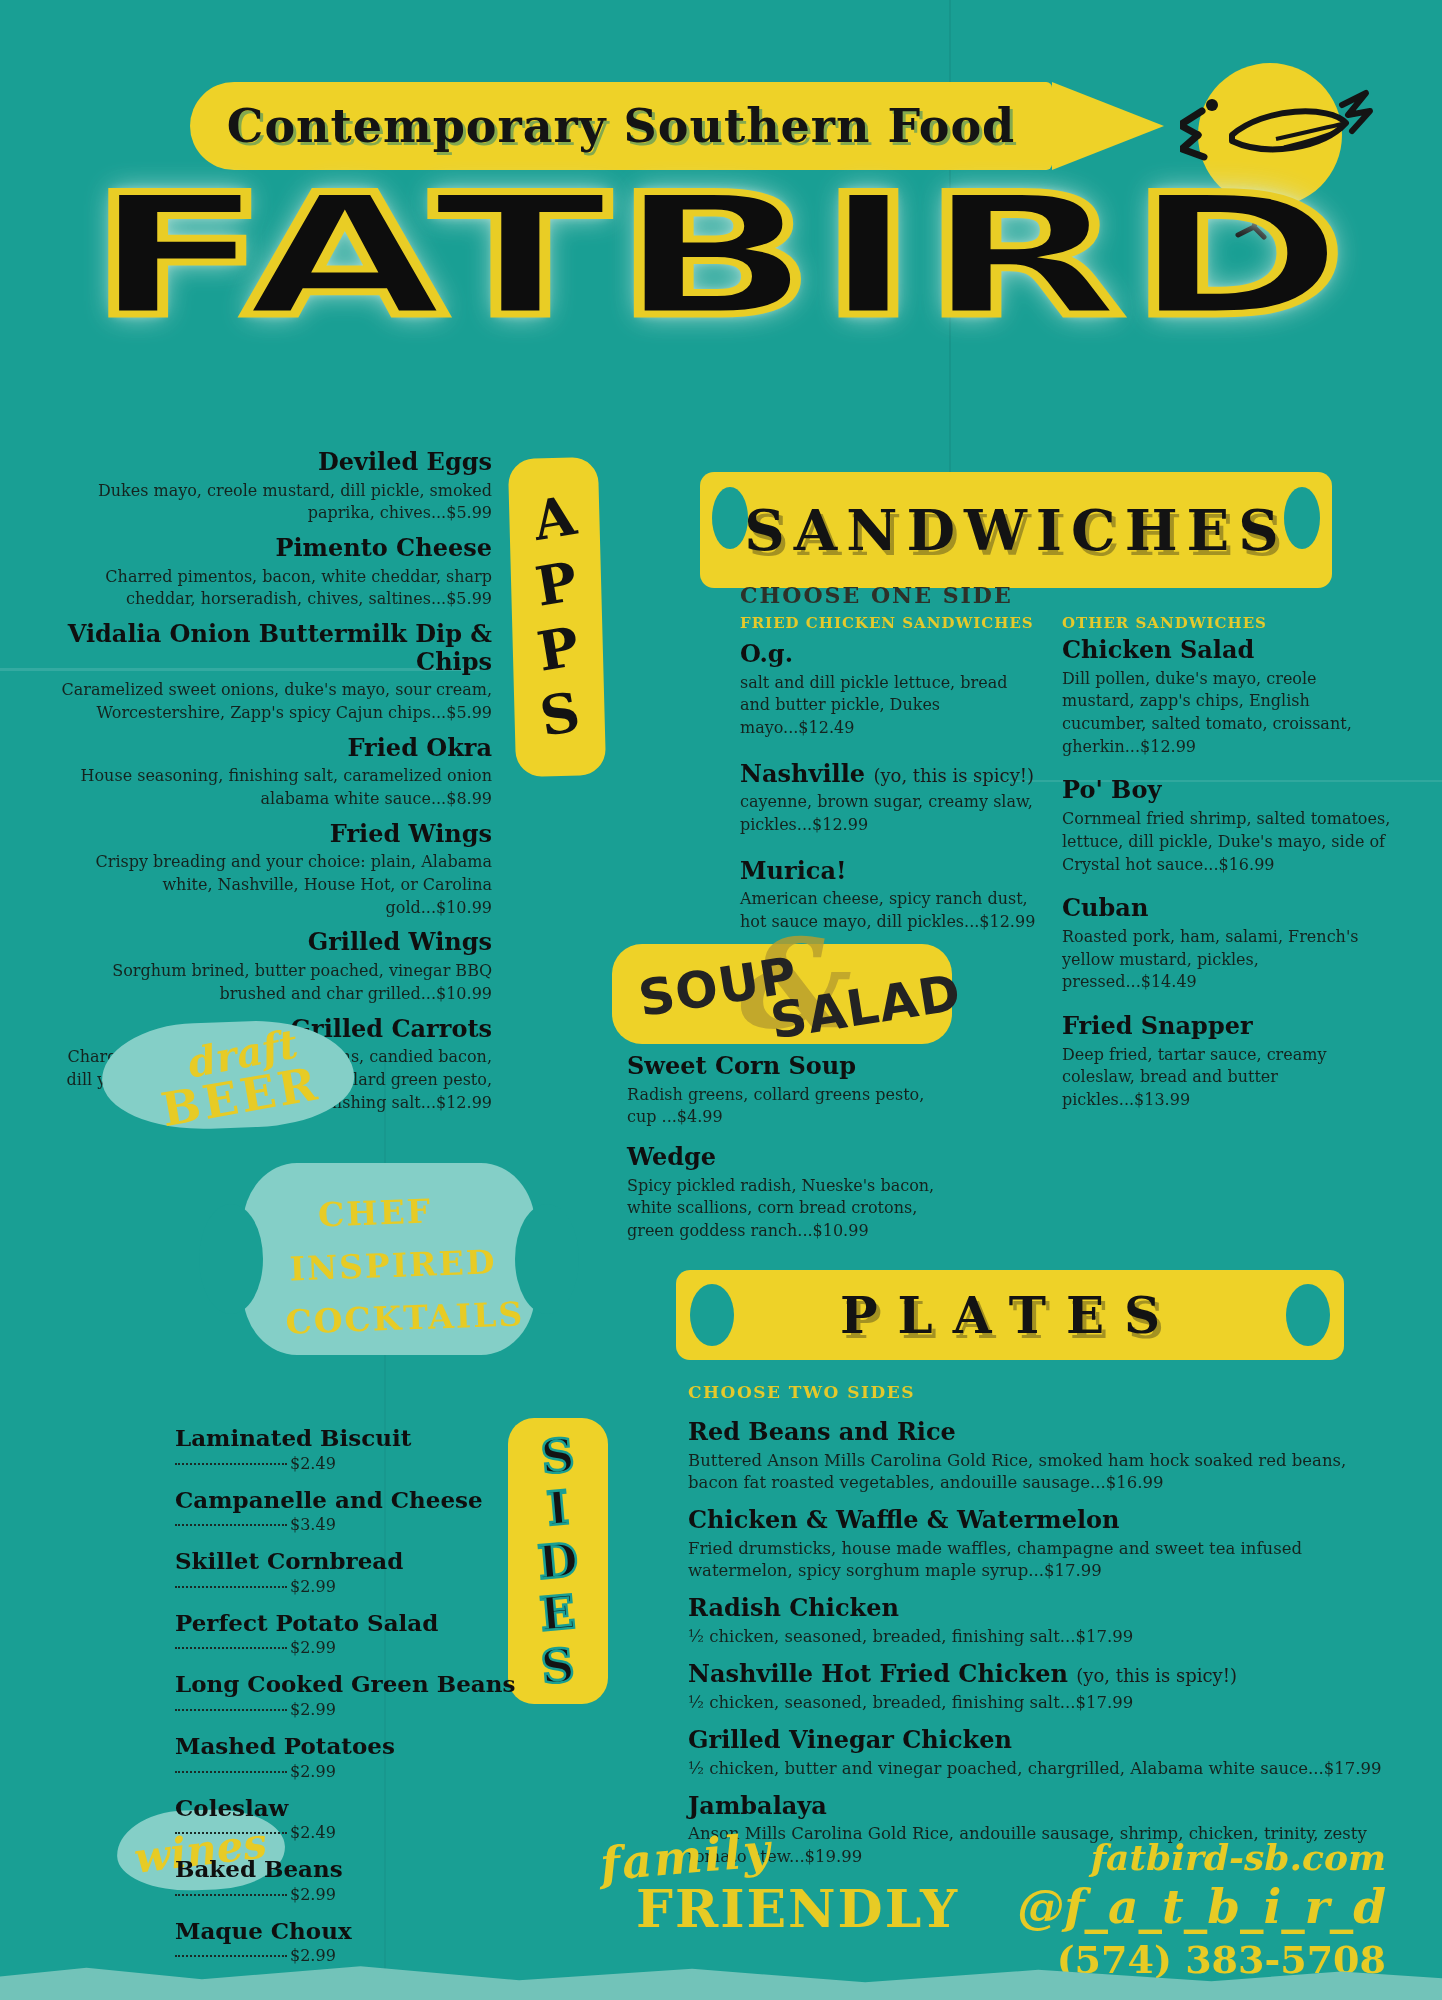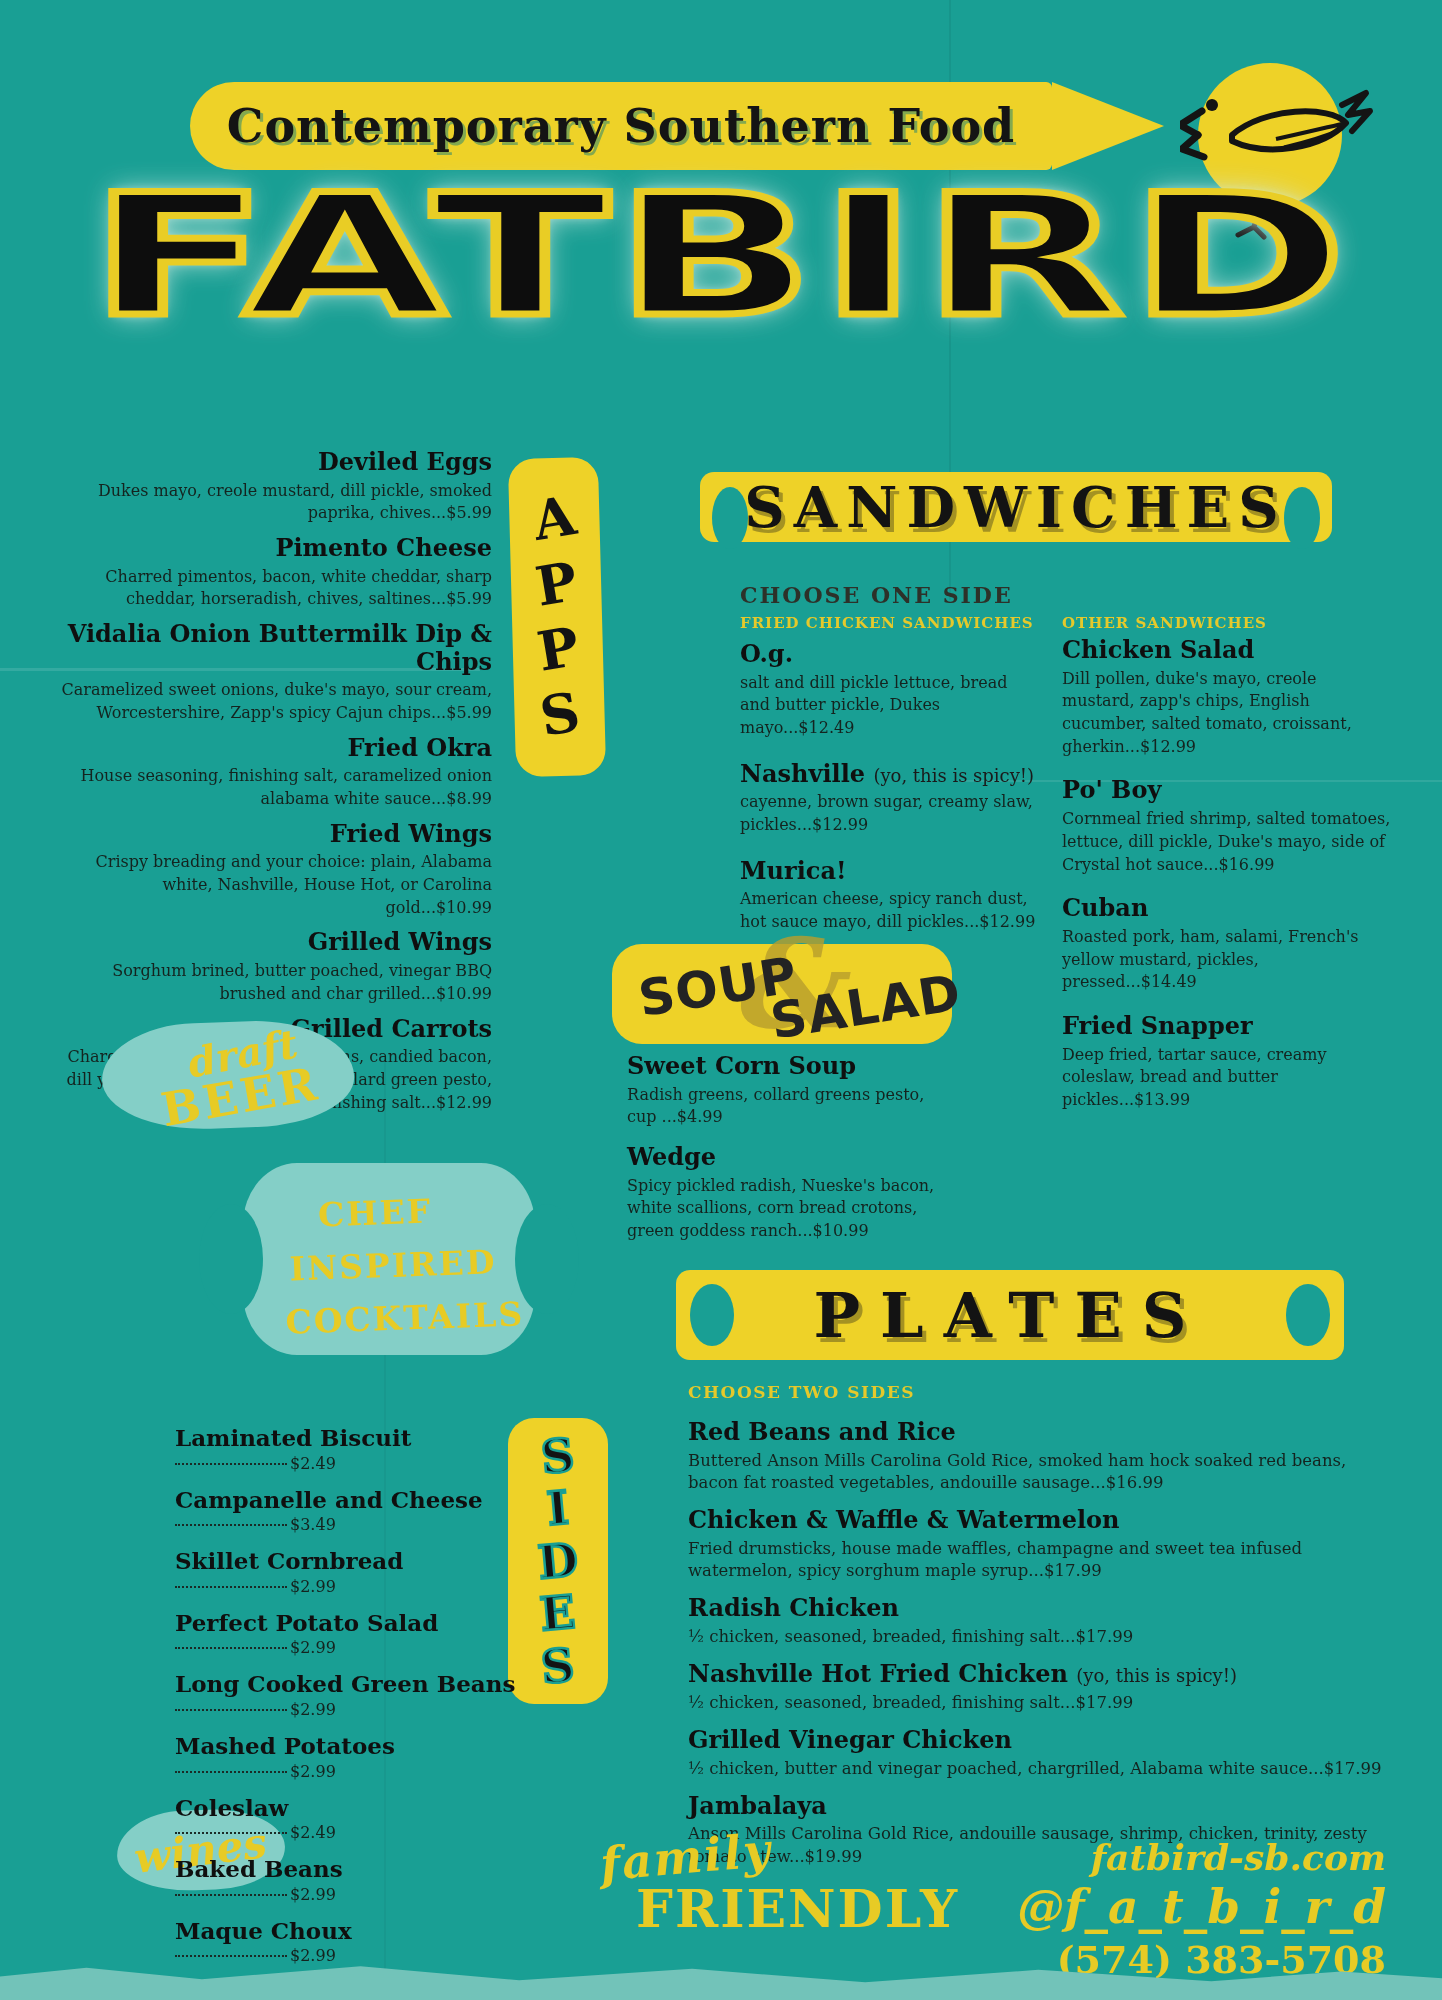--- a/index.html
+++ b/index.html
@@ -46,28 +46,28 @@
   .apps-ribbon{left:512px;top:458px;width:90px;height:318px;transform:rotate(-1.5deg);gap:6px;}
   .apps-ribbon span{font-size:54px;line-height:1.1;transform:rotate(-8deg);}
   .sides-ribbon{left:508px;top:1418px;width:100px;height:286px;gap:2px;}
   .sides-ribbon span{font-size:46px;line-height:1.1;transform:rotate(-5deg);-webkit-text-stroke:2.5px #199f94;}
 
   
   .ticket{position:absolute;background:#eed228;border-radius:14px;}
   .ticket .punch{position:absolute;background:#199f94;border-radius:50%;}
   .ticket .ticket-title{position:absolute;left:0;right:0;top:0;bottom:0;display:flex;align-items:center;justify-content:center;
     font-weight:bold;color:#131313;text-shadow:4px 5px 0 rgba(104,92,30,.55);}
-  .sand-banner{left:700px;top:472px;width:632px;height:70px;}
+  .sand-banner{left:700px;top:472px;width:632px;height:116px;}
   .sand-banner .punch{width:36px;height:62px;top:15px;}
   .sand-banner .punch.l{left:12px;} .sand-banner .punch.r{right:12px;}
   .sand-banner .ticket-title{font-size:56px;letter-spacing:9px;}
   .plates-banner{left:676px;top:1270px;width:668px;height:90px;}
   .plates-banner .punch{width:44px;height:62px;top:14px;}
   .plates-banner .punch.l{left:14px;} .plates-banner .punch.r{right:14px;}
-  .plates-banner .ticket-title{font-size:62px;letter-spacing:20px;}
+  .plates-banner .ticket-title{font-size:50px;letter-spacing:20px;}
 
   .section-note{position:absolute;font-weight:bold;font-size:22px;letter-spacing:2px;color:#2d3129;}
   .col-header{position:absolute;font-weight:bold;font-size:15px;letter-spacing:1px;color:#e5c92b;}
 
   .sand-col1{position:absolute;left:740px;top:640px;width:300px;}
   .sand-col1 .item{margin-bottom:20px;}
   .sand-col2{position:absolute;left:1062px;top:636px;width:332px;}
   .sand-col2 .item{margin-bottom:18px;}
 
   

